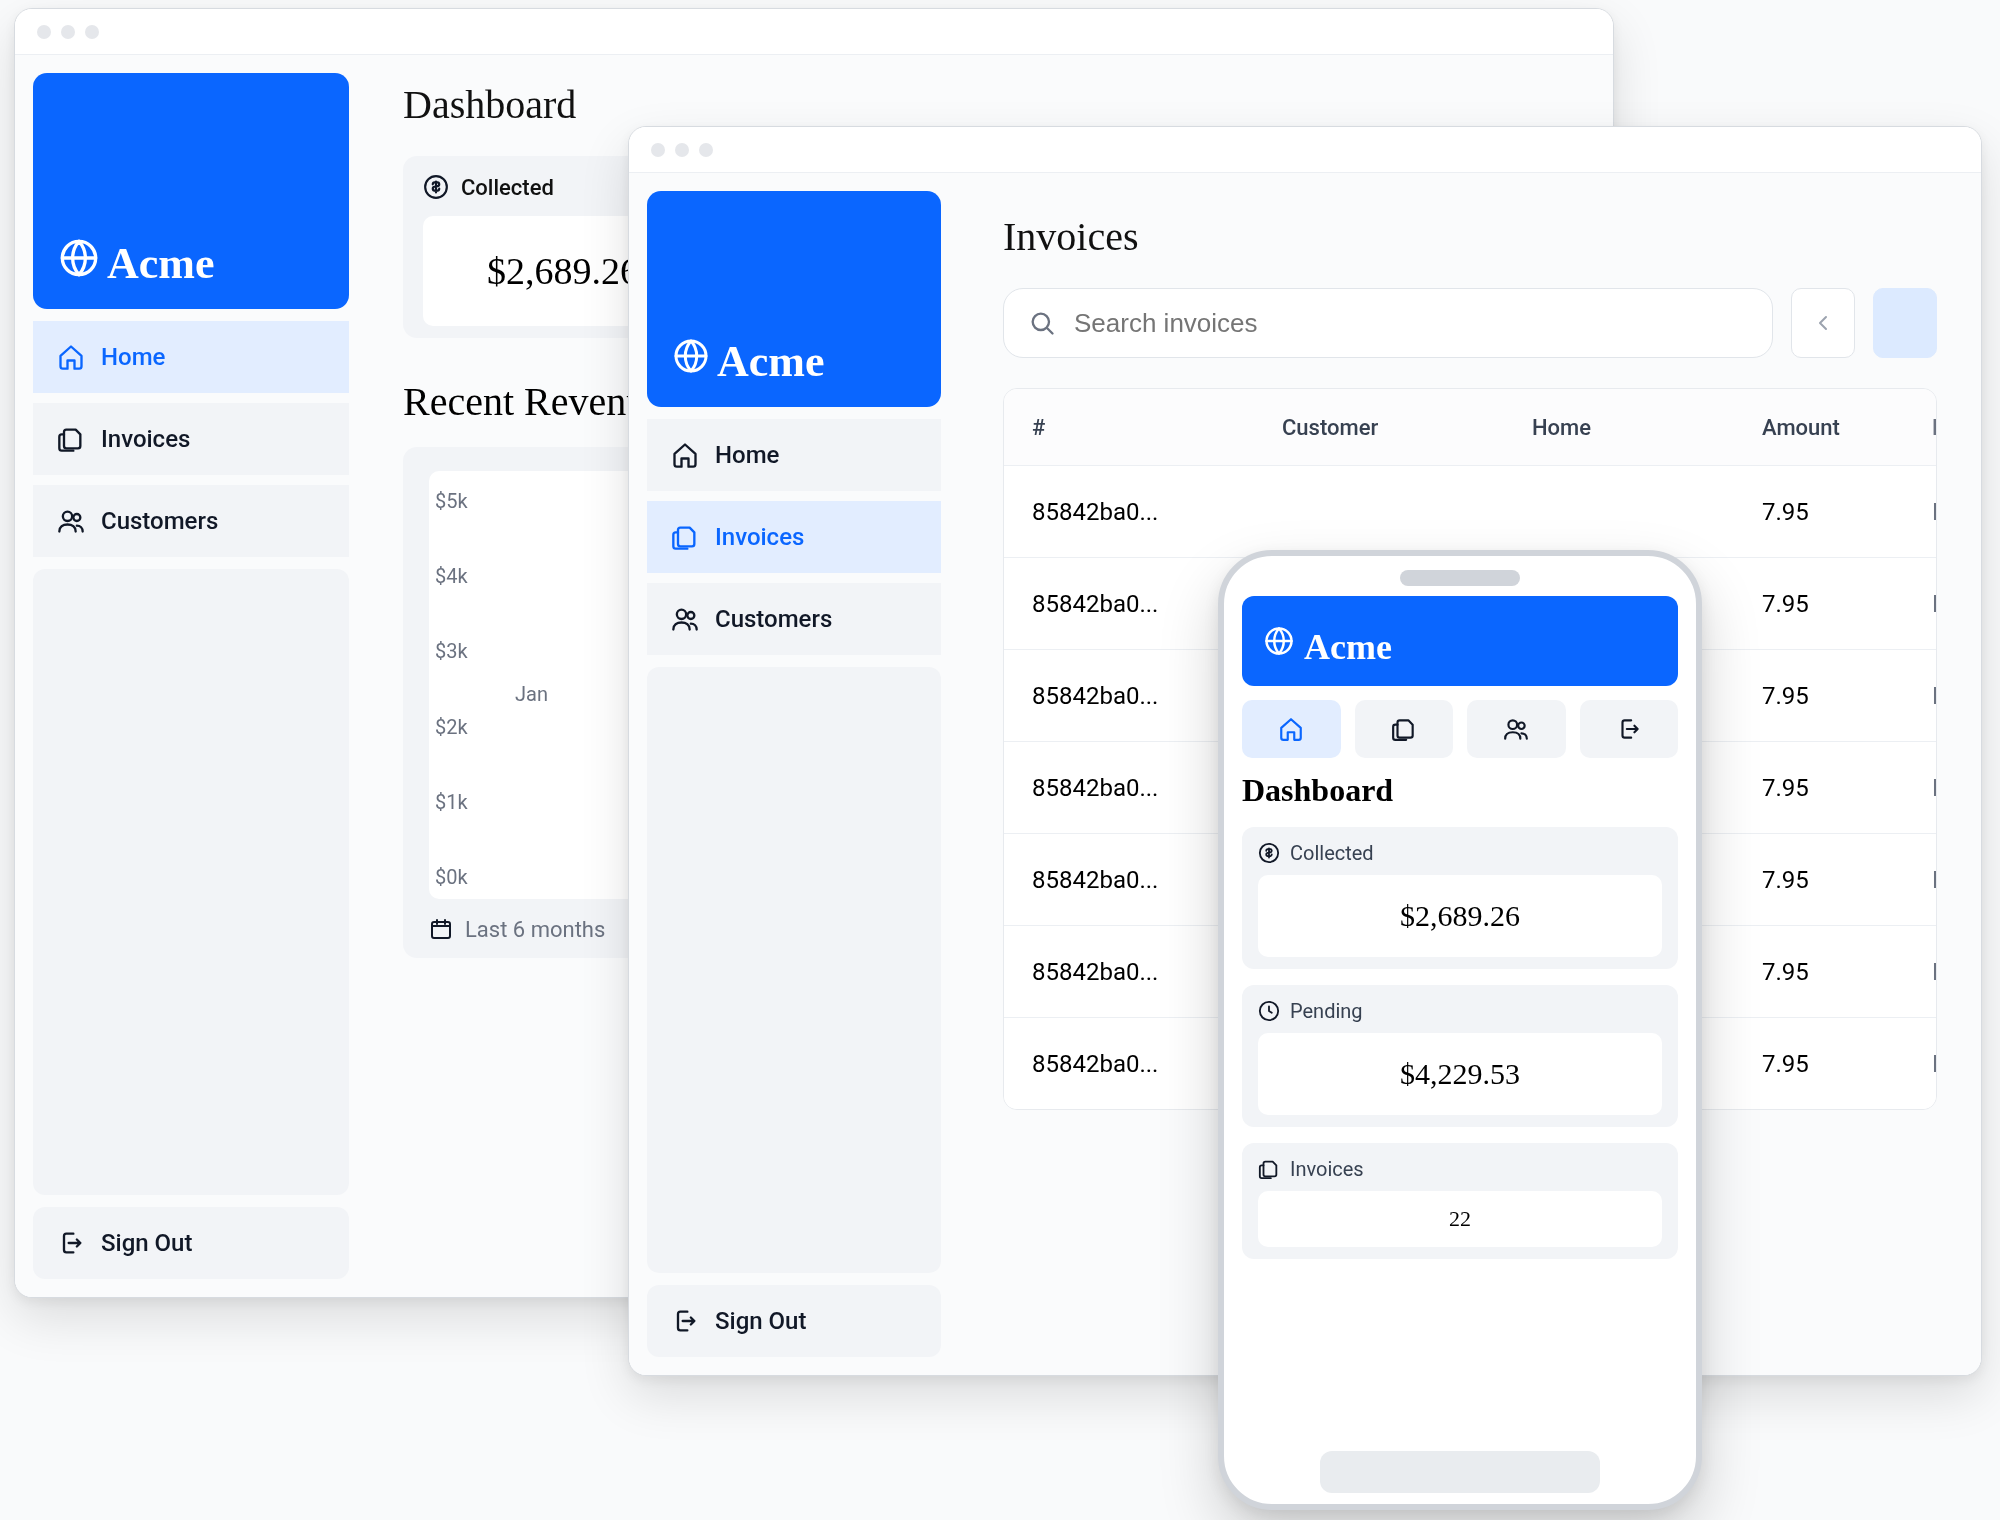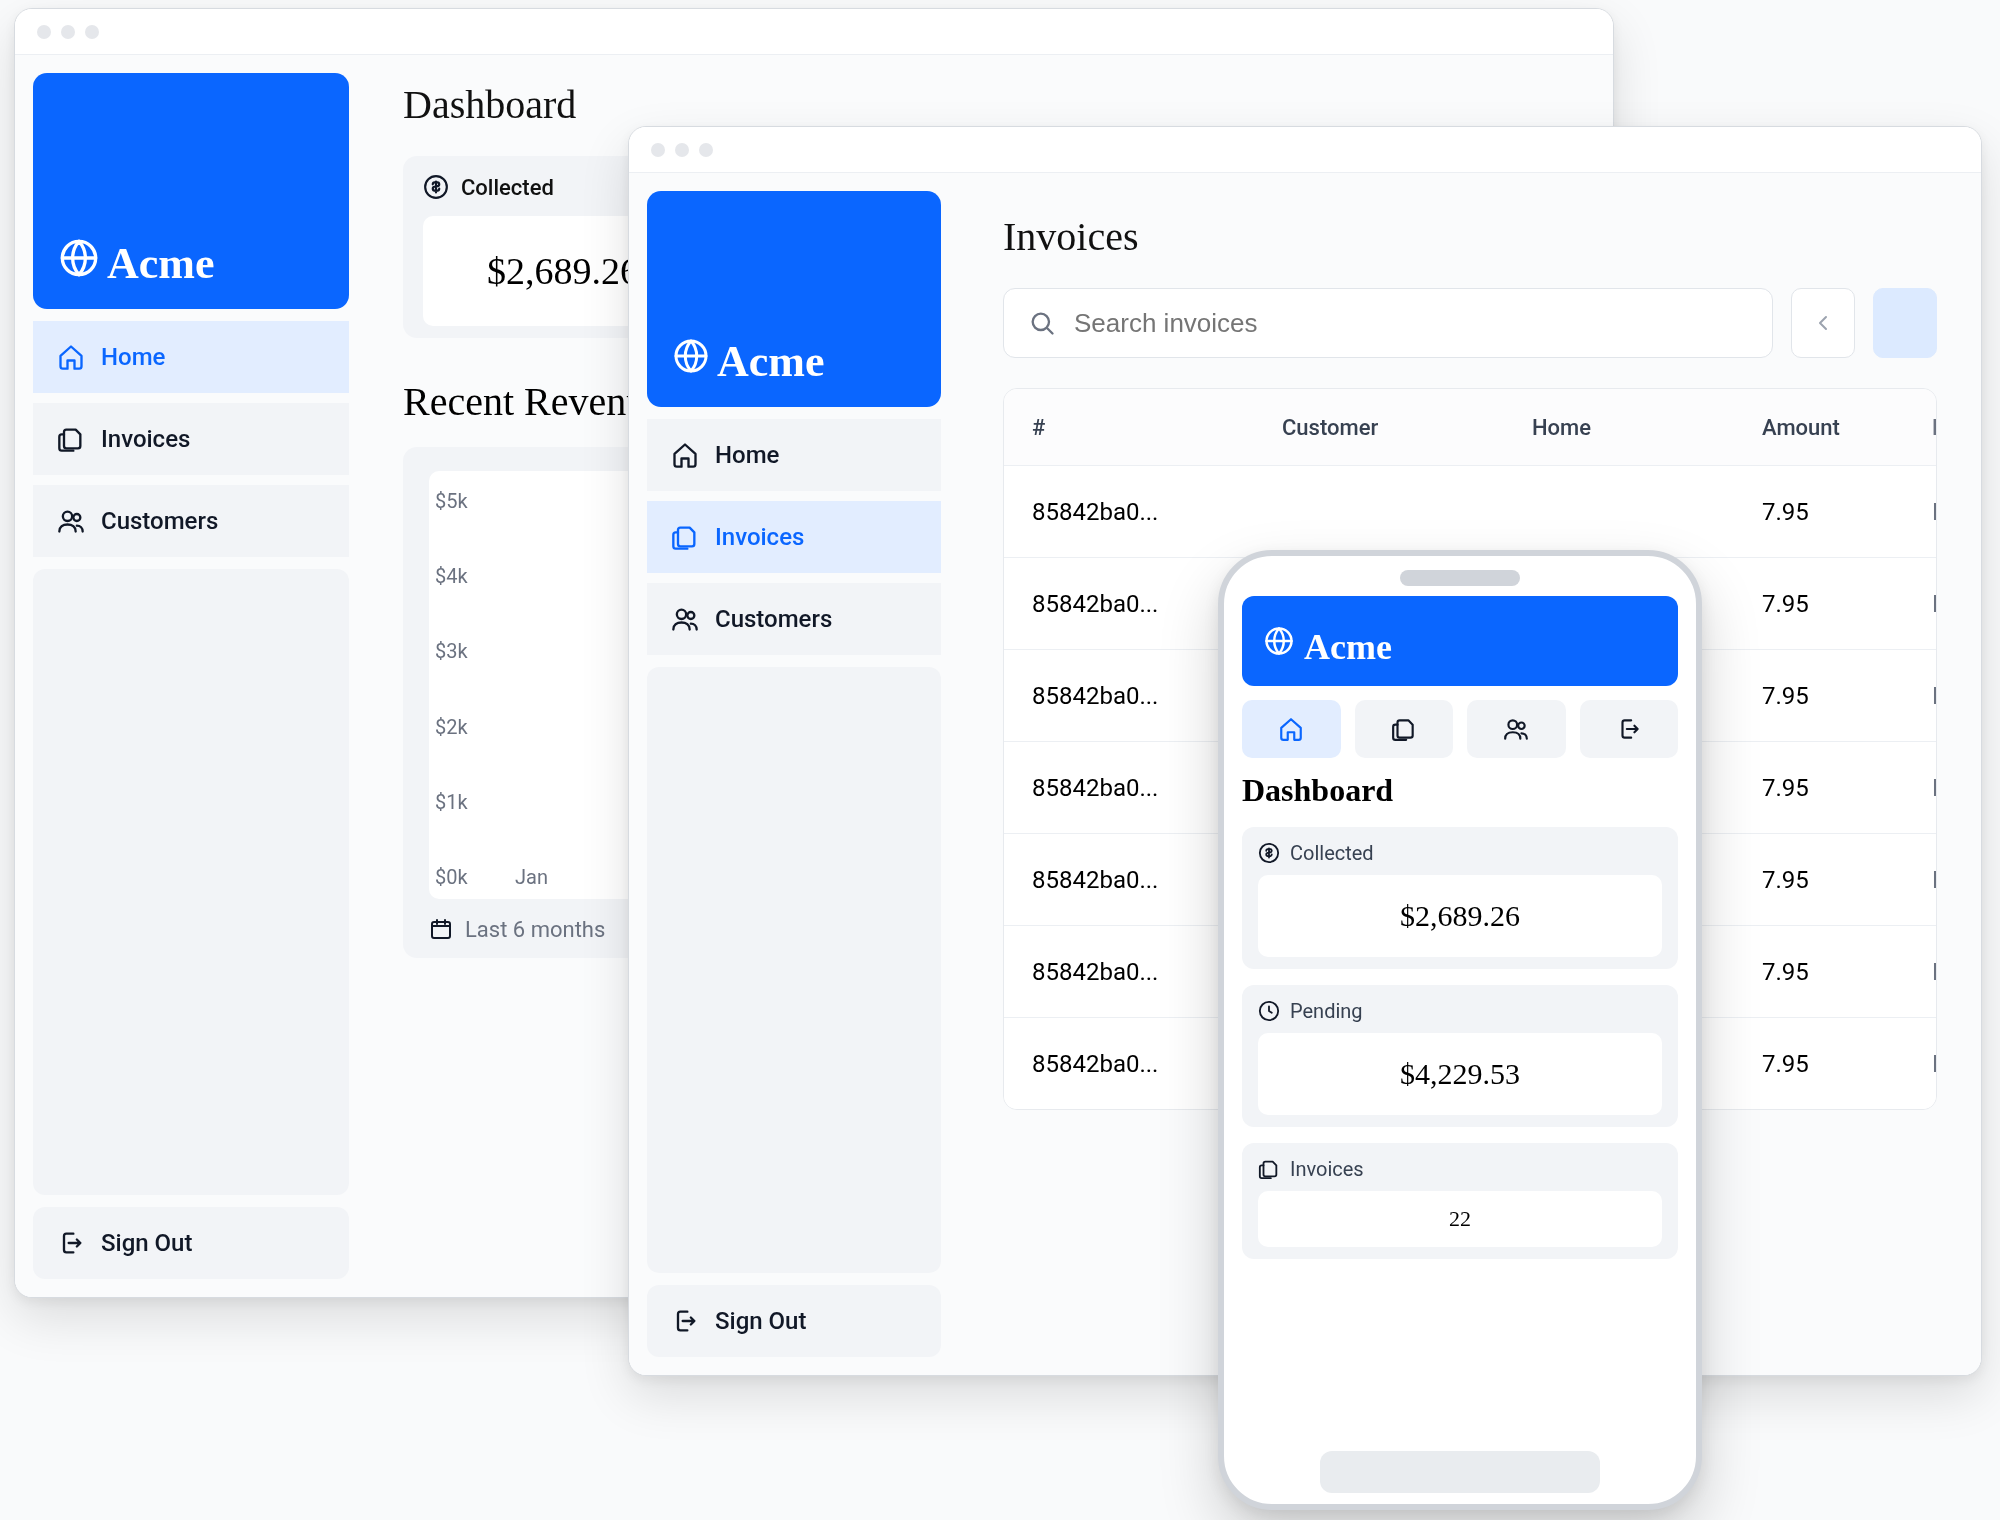--- a/index.html
+++ b/index.html
@@ -90,32 +90,32 @@
   height: 110px; display: flex; align-items: center; justify-content: center;
 }
 .stat-value { font-size: 38px; font-weight: 400; }
 
 .section-title { font-size: 40px; font-weight: 400; margin: 40px 0 22px; }
 
 .chart-card { background: #f2f4f7; border-radius: 14px; padding: 24px 26px 16px; width: 320px; }
 .chart-body { background: #fff; border-radius: 10px; padding: 18px 6px 10px; }
 .chart-grid { display: flex; gap: 10px; height: 400px; }
 .yaxis { display: flex; flex-direction: column; justify-content: space-between; align-items: center; padding-right: 8px; font-size: 20px; color: #6b7280; }
-.bars { flex: 1; display: flex; align-items: flex-end; gap: 22px; }
+.bars { flex: 1; display: flex; align-items: center; gap: 22px; }
 .bar-col { flex: 1; display: flex; flex-direction: column; align-items: center; gap: 10px; }
 .bar { width: 100%; background: #cfe0ff; border-radius: 6px 6px 0 0; }
 .xlabel { font-size: 20px; color: #6b7280; }
 .chart-foot { display: flex; align-items: flex-start; gap: 12px; color: #6b7280; font-size: 22px; margin-top: 18px; }
 
 
 .inv-main { flex:1; padding: 40px 44px; overflow:hidden; }
 .inv-toolbar { display:flex; gap: 18px; align-items:center; margin: 24px 0 30px; }
 .search {
   flex:1; display:flex; align-items:center; gap:18px;
-  border:1px solid #e1e5ea; border-radius:12px; height: 70px;
+  border:1px solid #e1e5ea; border-radius:20px; height: 70px;
   padding: 0 24px; background:#fff;
 }
 .search input { border:none; outline:none; font-size:26px; flex:1; color:#6b7280; background:transparent; }
 .pager-btn {
   width: 64px; height: 70px; border:1px solid #e1e5ea; border-radius:10px;
   display:flex; align-items:center; justify-content:center; background:#fff; color:#9ca3af;
 }
 .pager-btn.active { background:#dceaff; border-color:#dceaff; color:#0a66ff; }
 
 .table { border:1px solid #e7eaee; border-radius:14px; overflow:hidden; }

